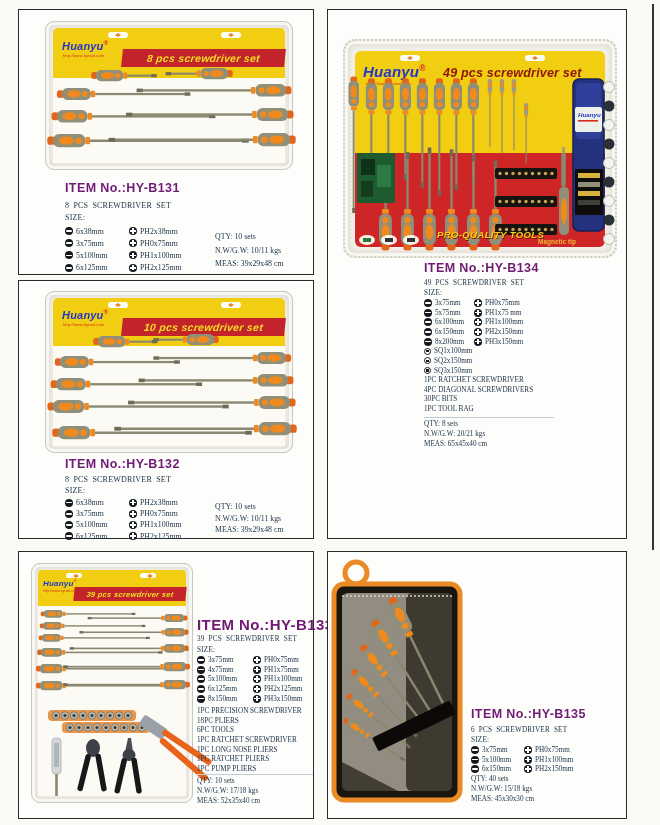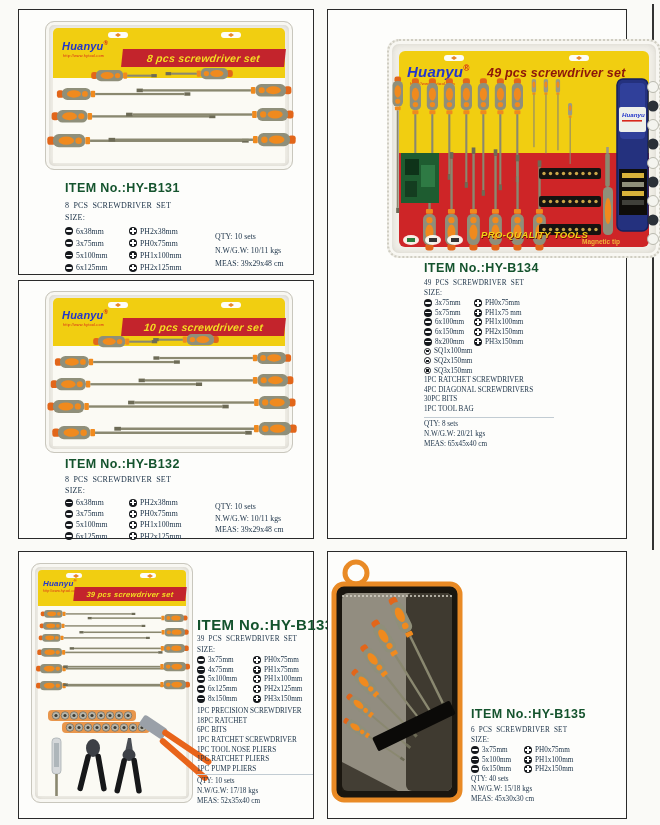--- a/index.html
+++ b/index.html
@@ -1,20 +1,20 @@
 <!DOCTYPE html>
 <html><head>
 <meta charset="utf-8">
 <style>
   html,body{margin:0;padding:0;background:#e9e9e5;}
   .page{position:relative;width:660px;height:825px;background:#fafaf7;overflow:hidden;
         font-family:"Liberation Sans",sans-serif;}
   .box{position:absolute;background:#fdfdfb;border:1px solid #2a2a2a;}
   
-  .itemno{position:absolute;font-weight:bold;font-size:12.5px;color:#14532d;letter-spacing:.4px;white-space:nowrap;}
+  .itemno{position:absolute;font-weight:bold;font-size:12.5px;color:#701a75;letter-spacing:.4px;white-space:nowrap;}
   .ser{position:absolute;font-family:"Liberation Serif",serif;color:#21374c;letter-spacing:.2px;word-spacing:2px;white-space:nowrap;}
   .t8{font-size:8px;} .t7{font-size:7.2px;}
   .szcol{position:absolute;}
   .szrow{display:flex;align-items:center;gap:3px;font-family:"Liberation Serif",serif;color:#21374c;white-space:nowrap;}
   .rows12 .szrow{height:12.2px;font-size:7.8px;}
   .rows11 .szrow{height:11.2px;font-size:7.8px;}
   .rows10 .szrow{height:9.7px;font-size:7.2px;}
   .stats{position:absolute;font-family:"Liberation Serif",serif;color:#21374c;white-space:nowrap;}
   .stats.lh13>div{height:13.5px;font-size:7.8px;}
   .stats.lh11>div{height:11.5px;font-size:7.8px;}
@@ -24,21 +24,21 @@
   
   .ic{position:relative;width:8px;height:8px;border-radius:50%;background:#15181c;flex:0 0 auto;}
   .ic-slot::after{content:"";position:absolute;left:1.2px;right:1.2px;top:3.1px;height:1.8px;background:#fff;border-radius:1px;}
   .ic-ph::before{content:"";position:absolute;top:1.2px;bottom:1.2px;left:3.1px;width:1.8px;background:#fff;}
   .ic-ph::after{content:"";position:absolute;left:1.2px;right:1.2px;top:3.1px;height:1.8px;background:#fff;}
   .ic-sq{background:#fff;border:1.5px solid #15181c;width:5px;height:5px;}
   .ic-sq::after{content:"";position:absolute;left:1.1px;top:1.1px;width:2.6px;height:2.6px;background:#15181c;}
   
   .blister{position:absolute;background:#f1efe8;border:1px solid #c9c7bd;border-radius:9px;
            box-shadow:inset 0 0 0 3px #f8f7f2, inset 0 0 8px rgba(120,118,105,.45);}
-  .dimple{border:2px dotted #cfcdc2;margin-left:44px;}
+  .dimple{border:2px dotted #cfcdc2;}
   .cardYellow{position:absolute;background:#f1ce11;}
   .cardRed{position:absolute;background:#ce2527;}
   .cardWhite{position:absolute;background:#fbfaf4;}
   .banner{position:absolute;background:#c3242c;color:#f4df22;font-style:italic;font-weight:bold;
           display:flex;align-items:center;justify-content:center;letter-spacing:.3px;transform:skewX(-6deg);white-space:nowrap;}
   .logo{position:absolute;color:#2336cb;font-style:italic;font-weight:bold;letter-spacing:.2px;white-space:nowrap;}
   .logo .reg{color:#d42315;font-size:55%;vertical-align:super;}
   .logourl{position:absolute;color:#d8281c;font-size:3.8px;letter-spacing:.2px;white-space:nowrap;}
   .hang{position:absolute;width:20px;height:6px;background:#fdfdf8;border-radius:3px;}
   .hang::after{content:"";position:absolute;left:7px;top:1px;width:6px;height:4px;background:#e8862a;
@@ -460,24 +460,24 @@
           <span class="ic ic-ph"></span>
           <span>PH2x125mm</span>
         </div>
       <div class="szrow">
           <span class="ic ic-ph"></span>
           <span>PH3x150mm</span>
         </div>
     </div>
     <div class="exlist" style="left:178px;top:155px">
       <div>1PC PRECISION SCREWDRIVER</div>
-      <div>18PC RATCHET</div>
-      <div>6PC BITS</div>
+      <div>18PC PLIERS</div>
+      <div>6PC TOOLS</div>
       <div>1PC RATCHET SCREWDRIVER</div>
-      <div>1PC TOOL NOSE PLIERS</div>
+      <div>1PC LONG NOSE PLIERS</div>
       <div>1PC RATCHET PLIERS</div>
       <div>1PC PUMP PLIERS</div>
     </div>
     <div class="divline" style="left:178px;top:222px;width:116px"></div>
     <div class="stats lh10" style="left:178px;top:225px">
       <div>QTY: 10 sets</div>
       <div>N.W/G.W: 17/18 kgs</div>
       <div>MEAS: 52x35x40 cm</div>
     </div>
   </div>

